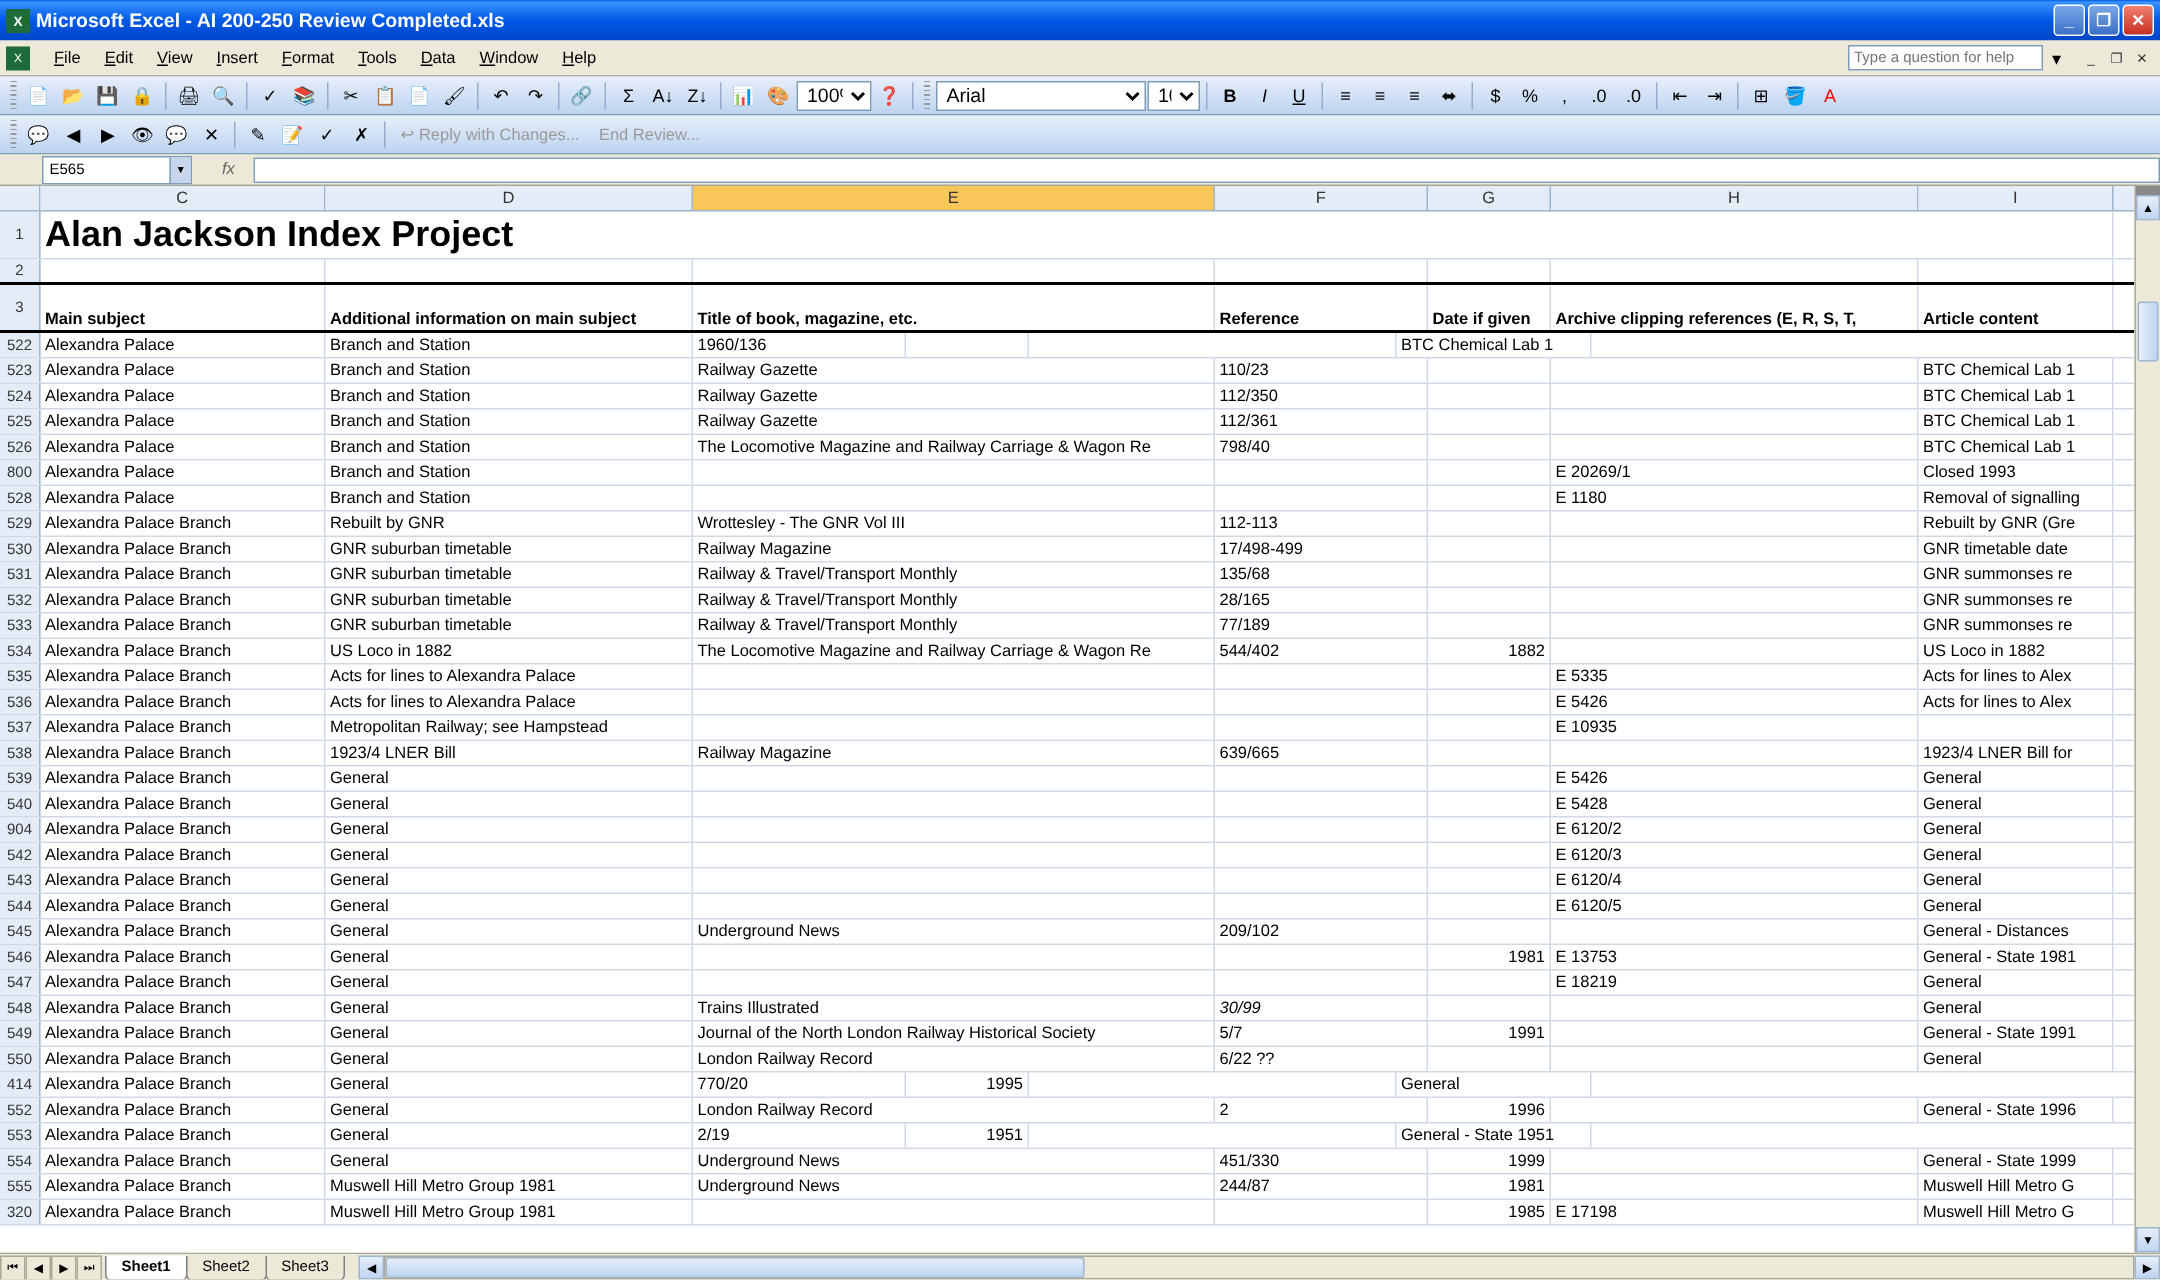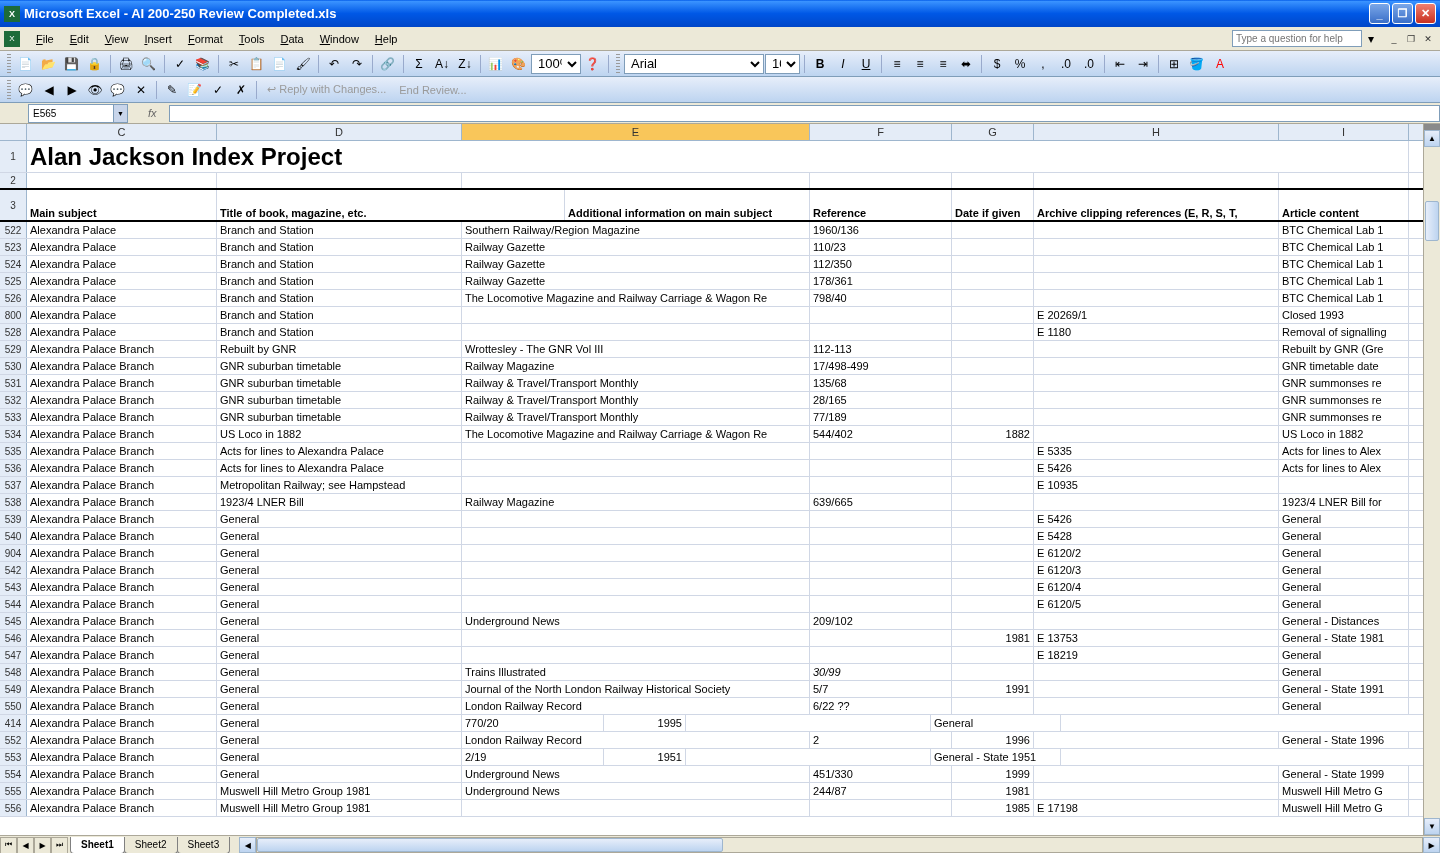--- a/index.html
+++ b/index.html
@@ -240,32 +240,31 @@
           <div class="cell" style="width: 245px;"></div>
           <div class="cell" style="width: 348px;"></div>
           <div class="cell" style="width: 142px;"></div>
           <div class="cell" style="width: 82px;"></div>
           <div class="cell" style="width: 245px;"></div>
           <div class="cell" style="width: 130px;"></div>
         </div>
         <div class="row tall hdr-border-bottom" style="border-bottom: 2px solid rgb(0, 0, 0);">
           <div class="row-header">3</div>
           <div class="cell header-cell" style="width: 190px;">Main subject</div>
+          <div class="cell header-cell" style="width: 245px;">Additional information on main subject</div>
           <div class="cell header-cell" style="width: 348px;">Title of book, magazine, etc.</div>
-          <div class="cell header-cell" style="width: 245px;">Additional information on main subject</div>
           <div class="cell header-cell" style="width: 142px;">Reference</div>
           <div class="cell header-cell" style="width: 82px;">Date if given</div>
           <div class="cell header-cell" style="width: 245px;">Archive clipping references (E, R, S, T,</div>
           <div class="cell header-cell" style="width: 130px;">Article content</div>
         </div>
         <div class="row">
           <div class="row-header">522</div>
           <div class="cell" style="width: 190px;">Alexandra Palace</div>
           <div class="cell" style="width: 245px;">Branch and Station</div>
-          <div class="cell" style="width: 348px;">Southern Railway/Region Magazine</div>
           <div class="cell" style="width: 142px;">1960/136</div>
           <div class="cell right" style="width: 82px;"></div>
           <div class="cell" style="width: 245px;"></div>
           <div class="cell" style="width: 130px;">BTC Chemical Lab 1</div>
         </div>
         <div class="row">
           <div class="row-header">523</div>
           <div class="cell" style="width: 190px;">Alexandra Palace</div>
           <div class="cell" style="width: 245px;">Branch and Station</div>
           <div class="cell" style="width: 348px;">Railway Gazette</div>
@@ -282,21 +281,21 @@
           <div class="cell" style="width: 142px;">112/350</div>
           <div class="cell right" style="width: 82px;"></div>
           <div class="cell" style="width: 245px;"></div>
           <div class="cell" style="width: 130px;">BTC Chemical Lab 1</div>
         </div>
         <div class="row">
           <div class="row-header">525</div>
           <div class="cell" style="width: 190px;">Alexandra Palace</div>
           <div class="cell" style="width: 245px;">Branch and Station</div>
           <div class="cell" style="width: 348px;">Railway Gazette</div>
-          <div class="cell" style="width: 142px;">178/361</div>
+          <div class="cell" style="width: 142px;">112/361</div>
           <div class="cell right" style="width: 82px;"></div>
           <div class="cell" style="width: 245px;"></div>
           <div class="cell" style="width: 130px;">BTC Chemical Lab 1</div>
         </div>
         <div class="row">
           <div class="row-header">526</div>
           <div class="cell" style="width: 190px;">Alexandra Palace</div>
           <div class="cell" style="width: 245px;">Branch and Station</div>
           <div class="cell" style="width: 348px;">The Locomotive Magazine and Railway Carriage &amp; Wagon Re</div>
           <div class="cell" style="width: 142px;">798/40</div>
@@ -586,21 +585,21 @@
           <div class="row-header">555</div>
           <div class="cell" style="width: 190px;">Alexandra Palace Branch</div>
           <div class="cell" style="width: 245px;">Muswell Hill Metro Group 1981</div>
           <div class="cell" style="width: 348px;">Underground News</div>
           <div class="cell" style="width: 142px;">244/87</div>
           <div class="cell right" style="width: 82px;">1981</div>
           <div class="cell" style="width: 245px;"></div>
           <div class="cell" style="width: 130px;">Muswell Hill Metro G</div>
         </div>
         <div class="row">
-          <div class="row-header">556</div>
+          <div class="row-header">320</div>
           <div class="cell" style="width: 190px;">Alexandra Palace Branch</div>
           <div class="cell" style="width: 245px;">Muswell Hill Metro Group 1981</div>
           <div class="cell" style="width: 348px;"></div>
           <div class="cell" style="width: 142px;"></div>
           <div class="cell right" style="width: 82px;">1985</div>
           <div class="cell" style="width: 245px;">E 17198</div>
           <div class="cell" style="width: 130px;">Muswell Hill Metro G</div>
         </div>
       </div>
   </div>

